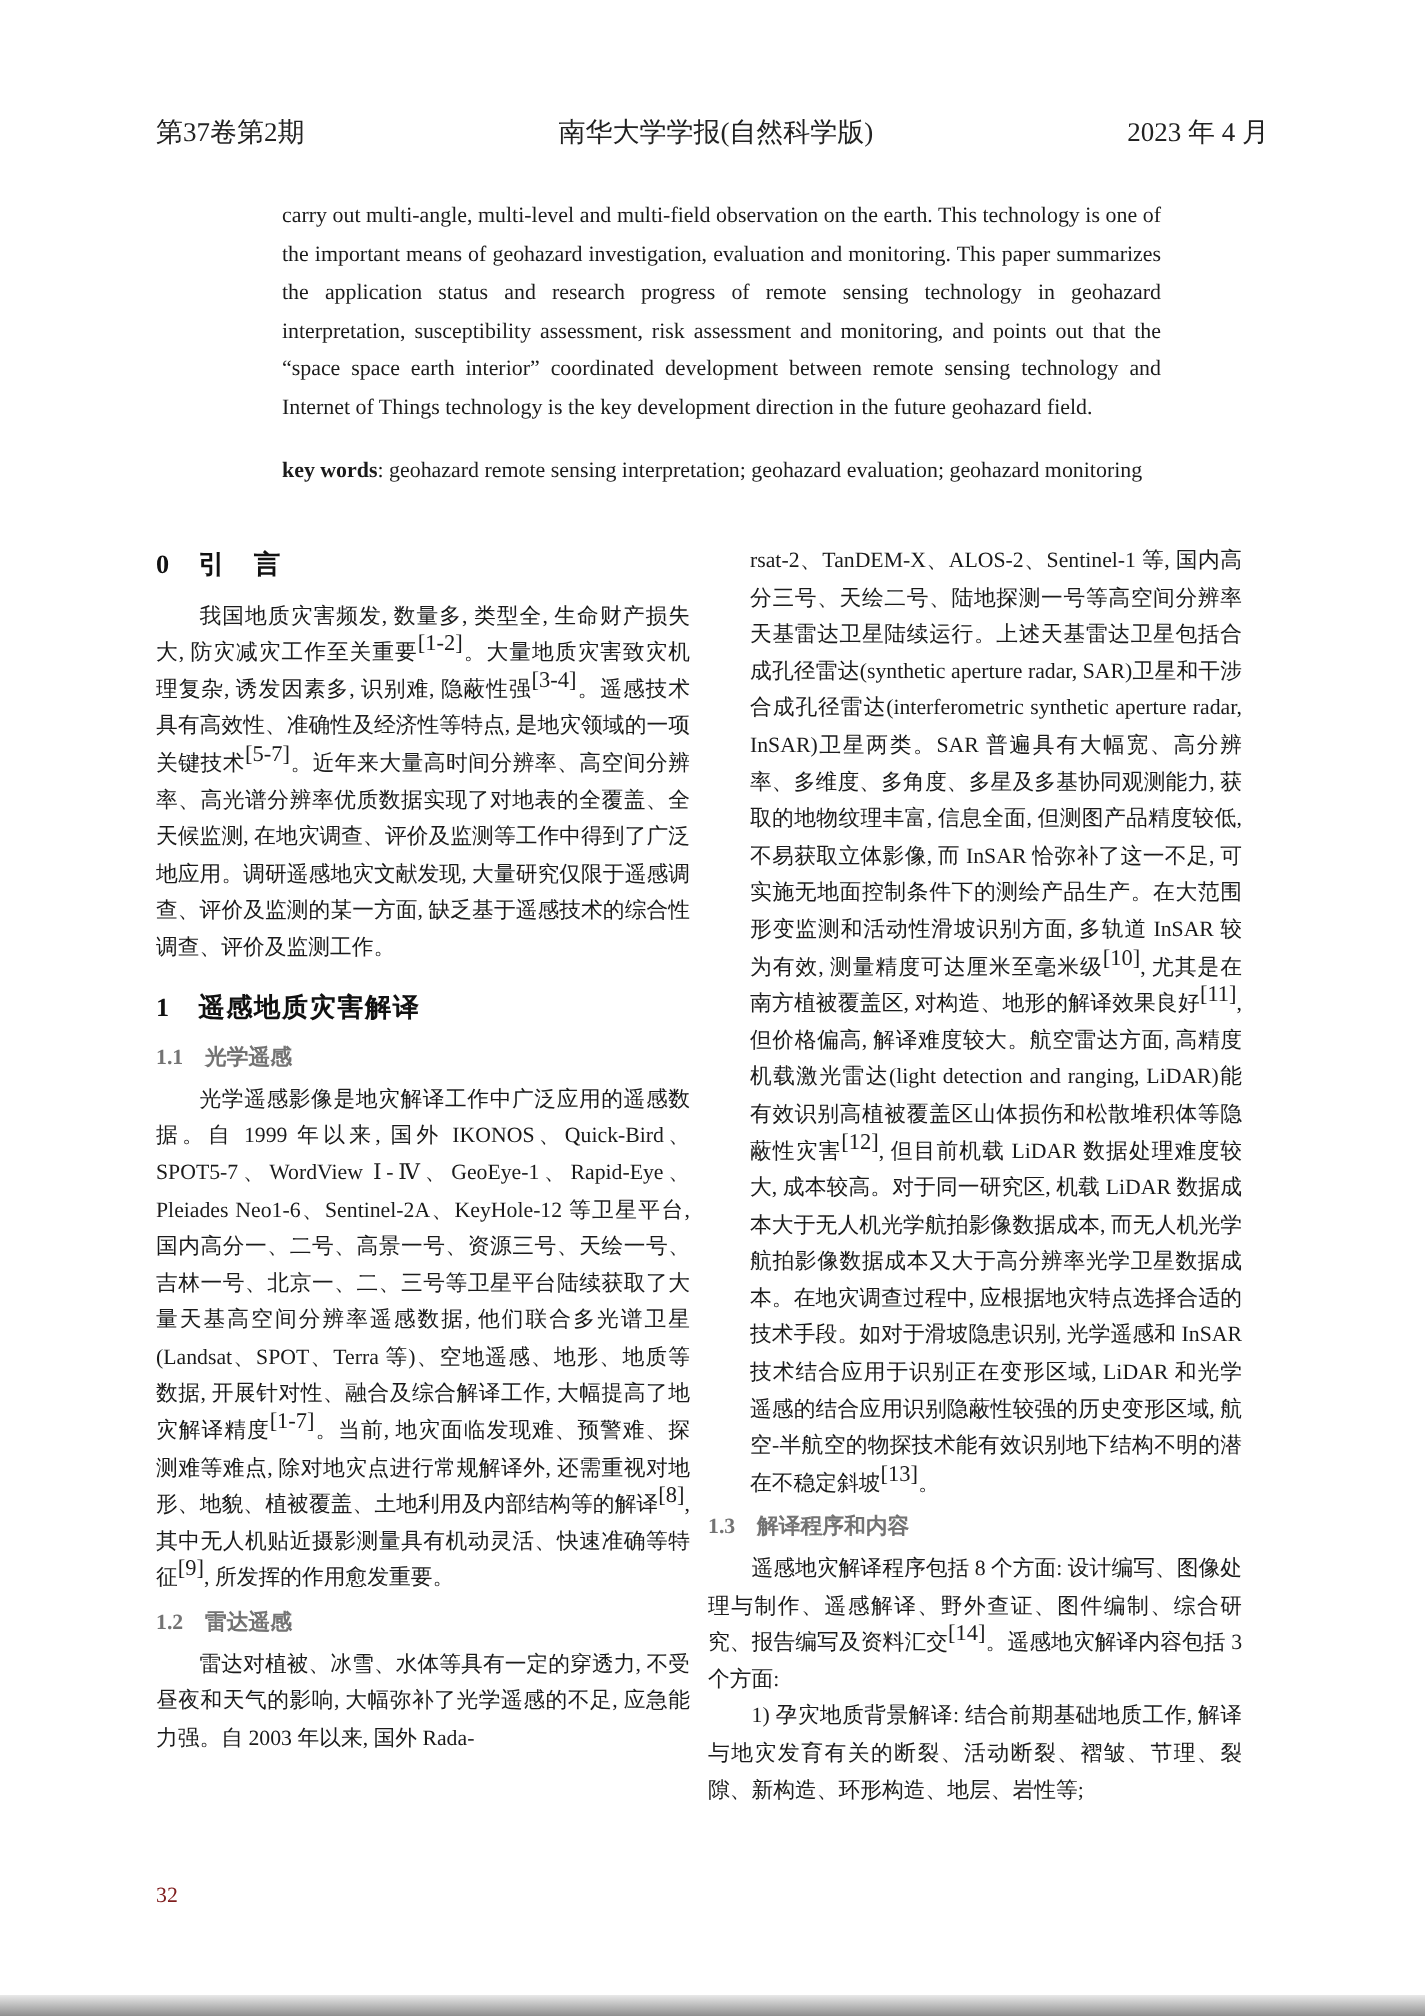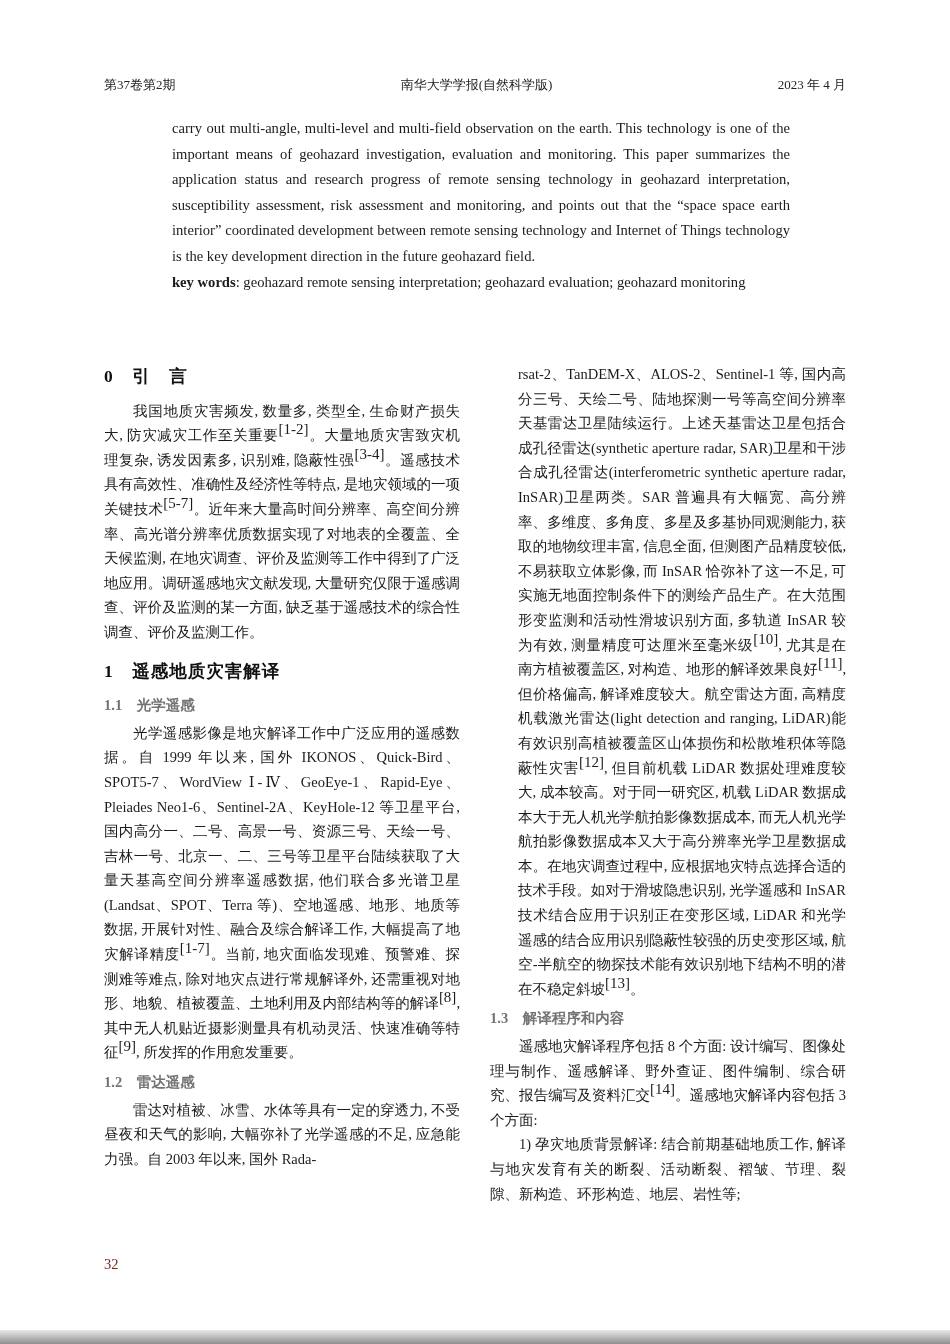--- a/index.html
+++ b/index.html
@@ -8,34 +8,34 @@
     background: #ffffff;
     color: #1b1b1b;
     font-family: "Liberation Serif", "DejaVu Serif", serif;
     overflow: hidden;
   }
   .page { position: relative; width: 950px; height: 1344px; background: #ffffff; }
 
   .header {
     position: absolute; top: 76px; left: 104px; width: 742px;
     display: flex; align-items: baseline;
-    font-size: 13px; color: #222;
+    font-size: 18px; color: #222;
   }
   .header .hc { flex: 1; text-align: center; }
 
   .abstract {
     position: absolute; top: 116px; left: 172px; width: 618px;
     font-size: 14.6px; line-height: 25.6px; text-align: justify;
   }
-  .abstract p { margin: 0; }
+  .abstract p { margin: 16px; }
   .abs-kw b { font-weight: 700; }
 
   .columns {
     position: absolute; top: 362px; left: 104px; width: 742px;
-    display: flex; gap: 30px;
+    display: flex; gap: 12px;
   }
   .col {
     width: 356px;
     font-size: 14.5px; line-height: 24.6px; text-align: justify;
   }
   .col .h1 {
     font-size: 17.5px; font-weight: 700; color: #111;
     margin: 14px 0 10px 0; letter-spacing: 1px;
   }
   .col .h1:first-child { margin-top: 2px; }

